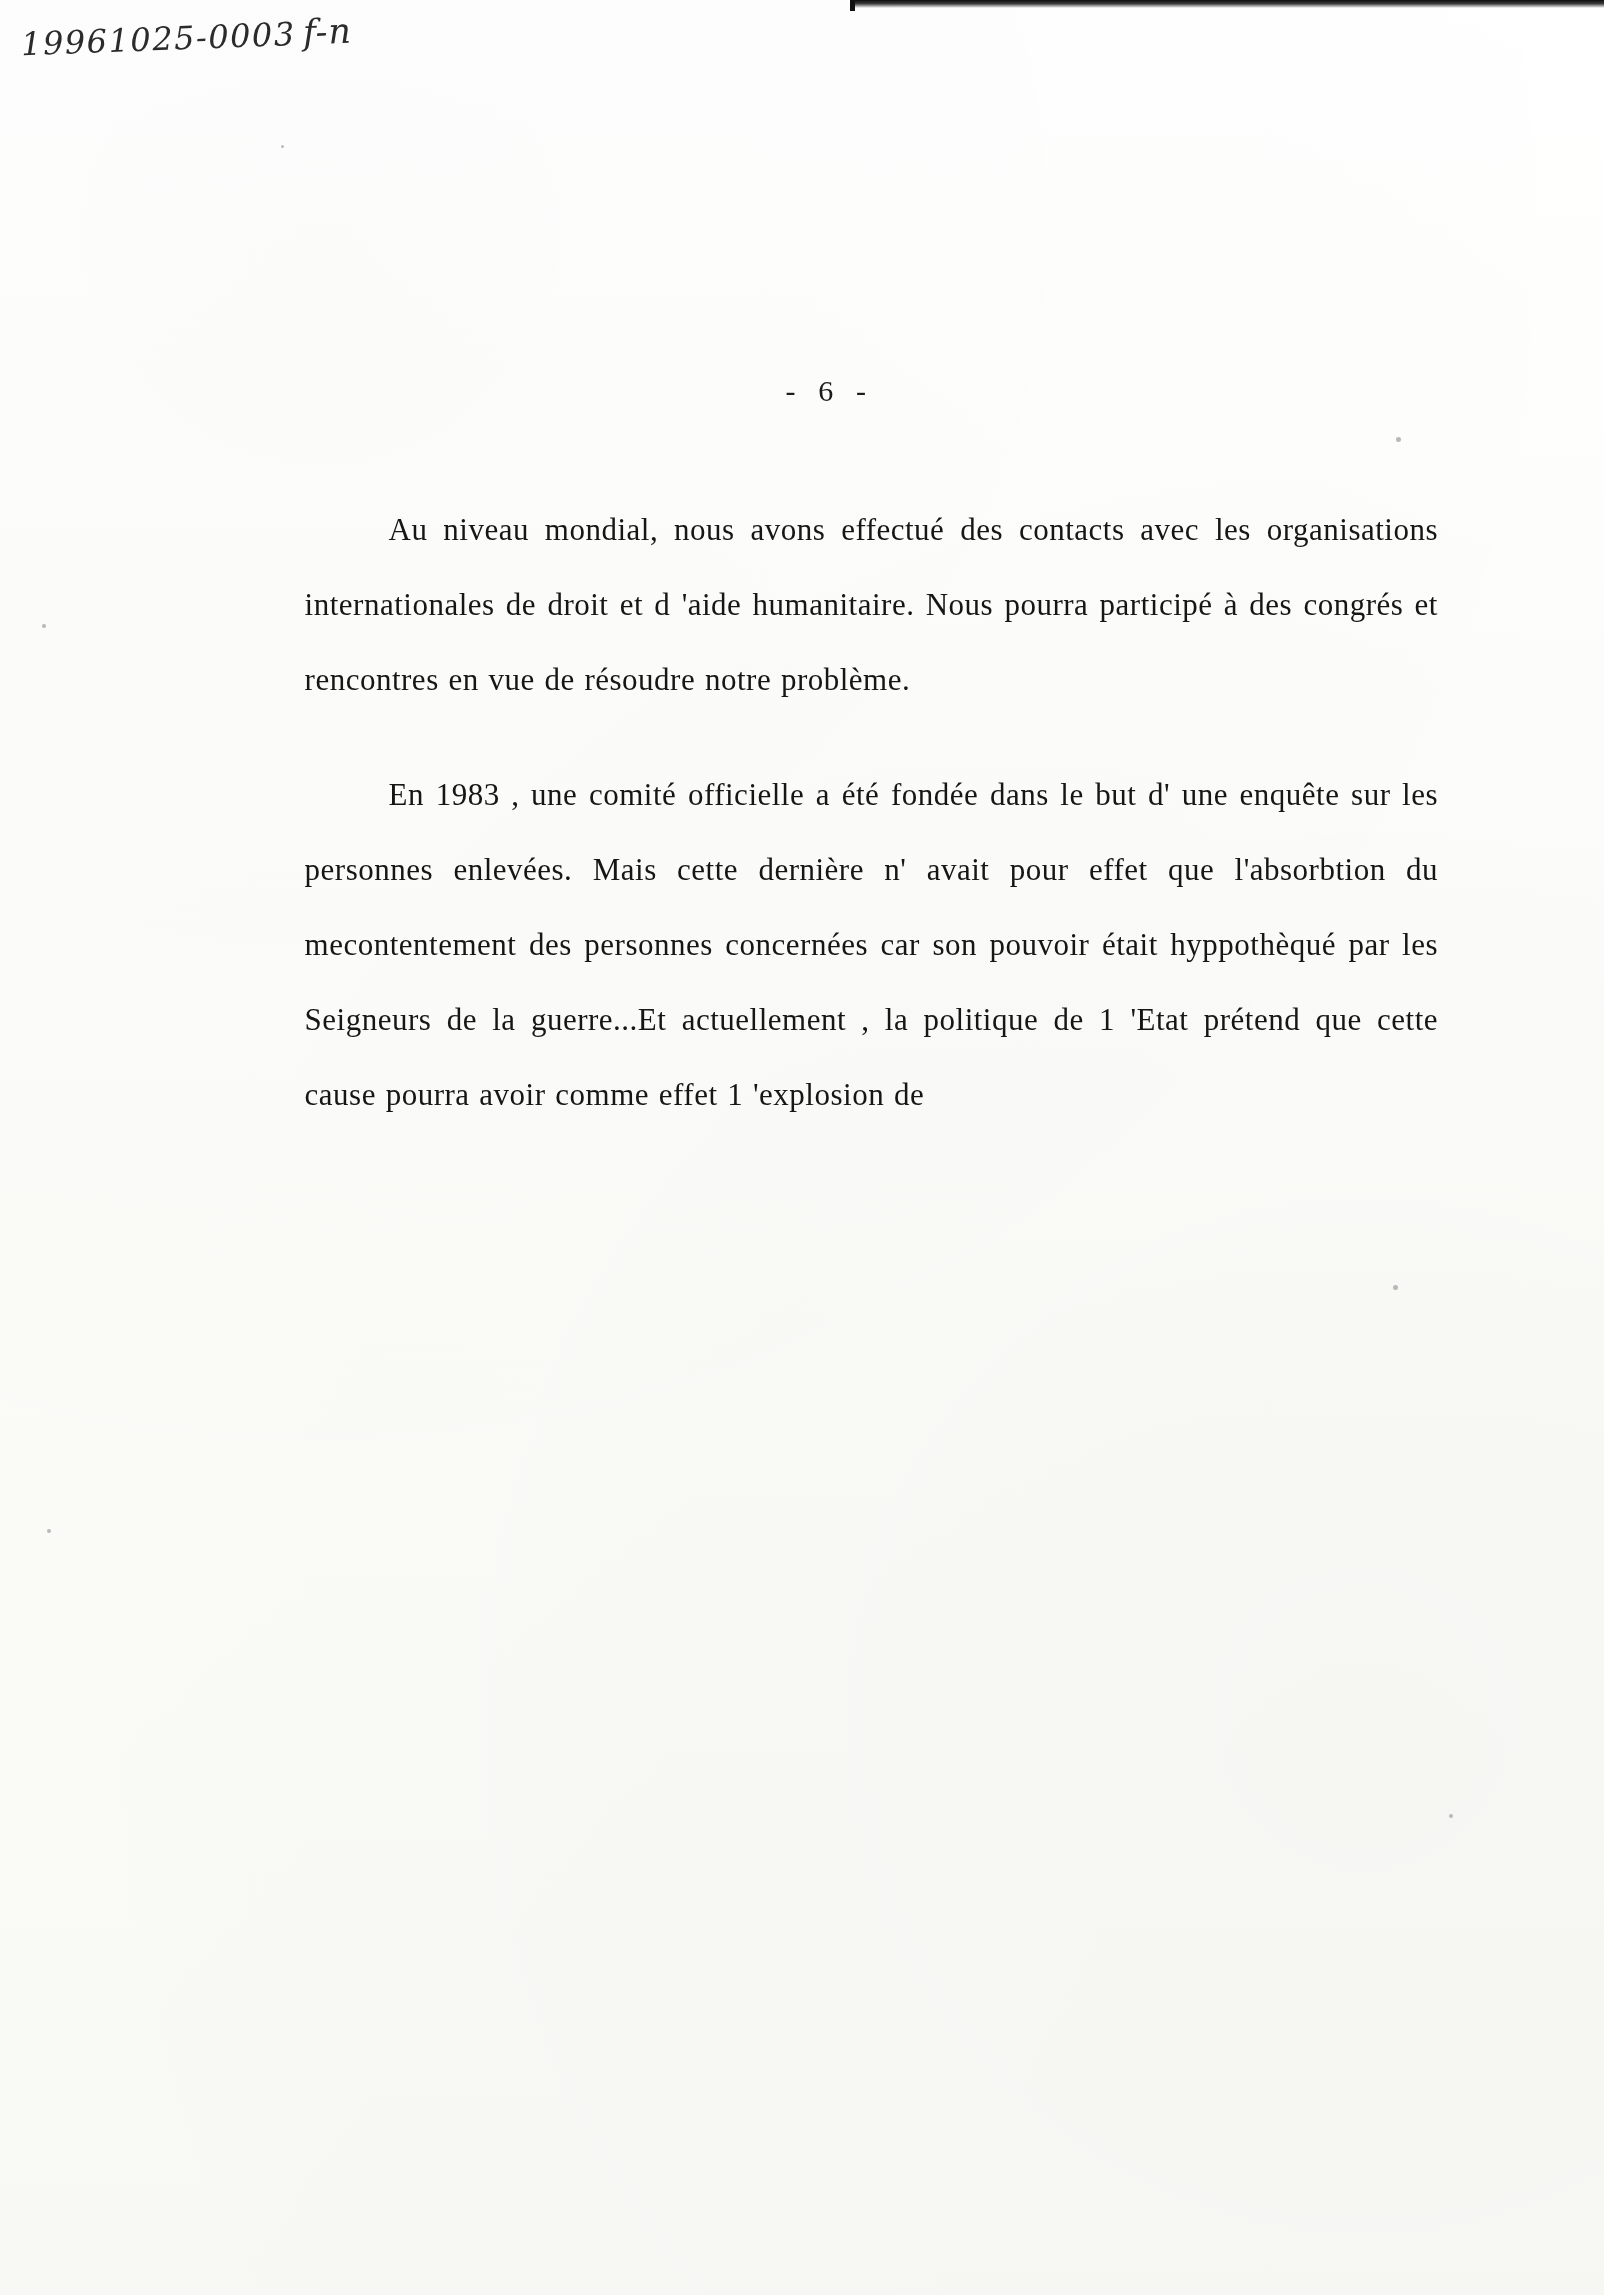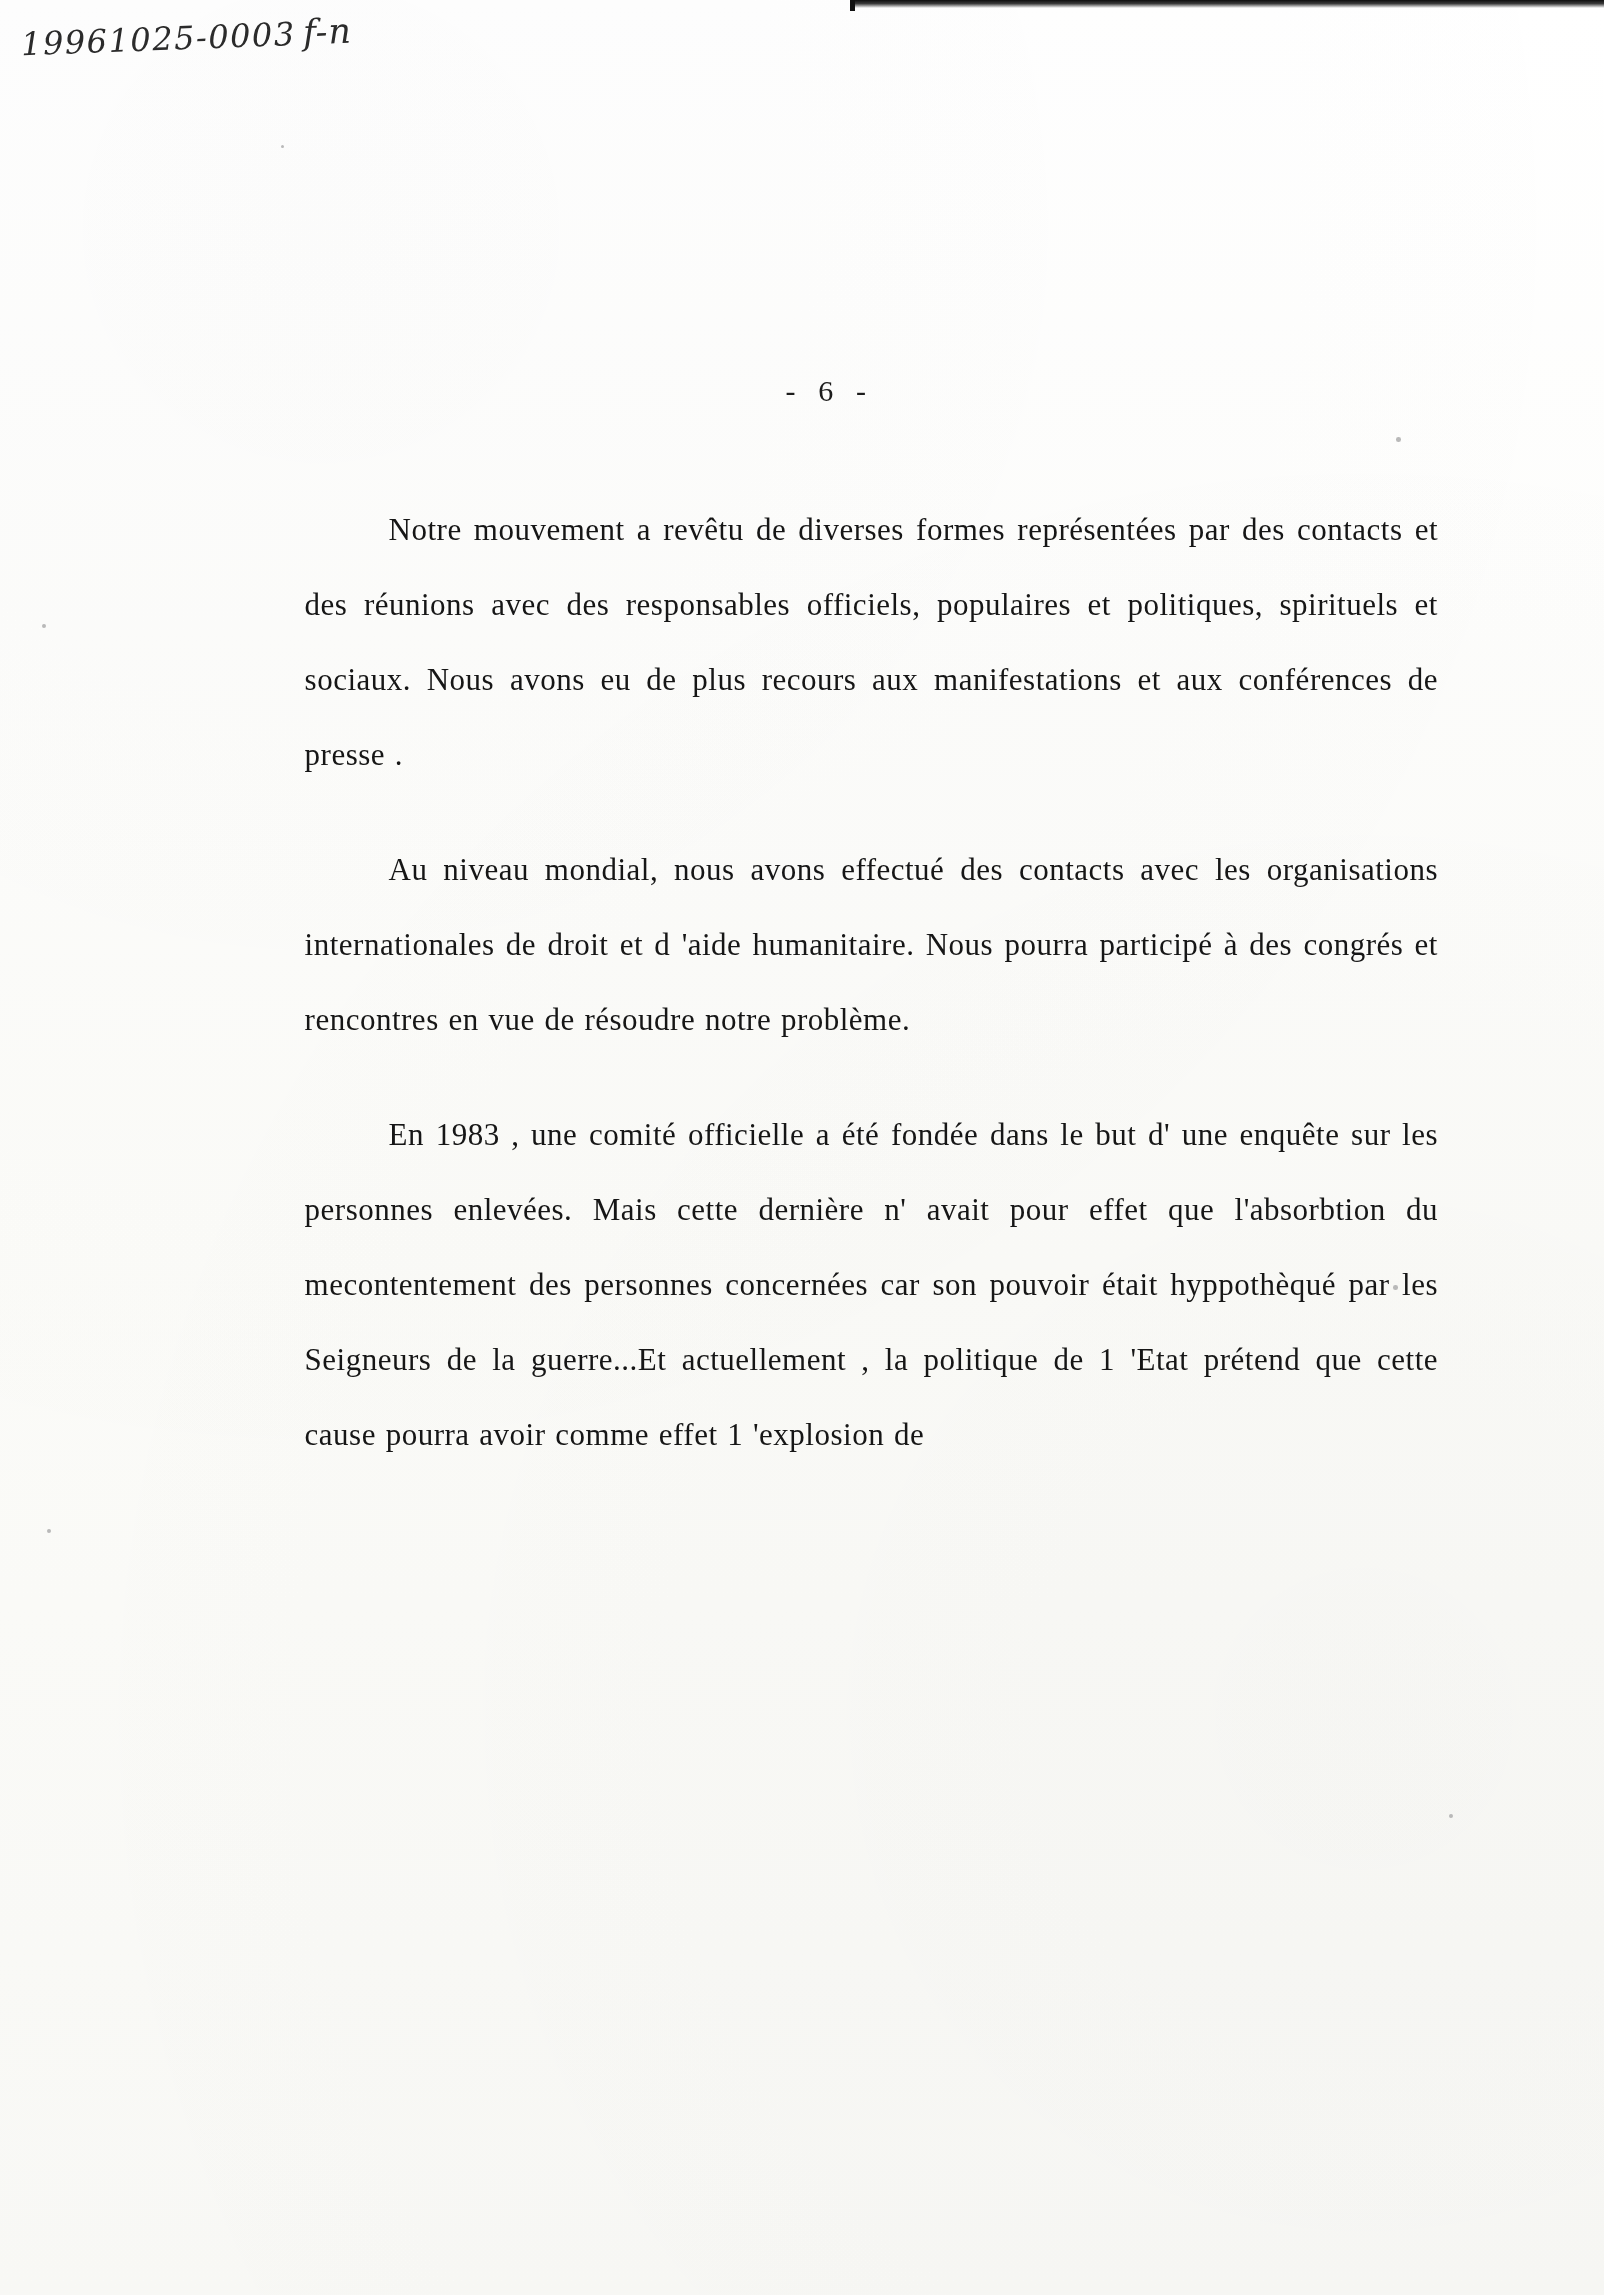--- a/index.html
+++ b/index.html
@@ -120,21 +120,20 @@
   <div class="scan-edge-left"></div>
 
   <div class="handwriting">
     <span>19961025-0003</span><span class="suffix">f-n</span>
   </div>
 
   <div class="content">
     <div class="page-number">- 6 -</div>
 
     <div class="body-text">
-      <p class="para">Notre mouvement a revêtu de diverses formes représentées par des contacts et des réunions avec des responsables officiels, populaires et politiques, spirituels et sociaux. Nous avons eu de plus recours aux manifestations et aux conférences de presse .</p>
       <p class="para">Au niveau mondial, nous avons effectué des contacts avec les organisations internationales de droit et d 'aide humanitaire. Nous pourra participé à des congrés et rencontres en vue de résoudre notre problème.</p>
       <p class="para">En 1983 , une comité officielle a été fondée dans le but d' une enquête sur les personnes enlevées. Mais cette dernière n' avait pour effet que l'absorbtion du mecontentement des personnes concernées car son pouvoir était hyppothèqué par les Seigneurs de la guerre...Et actuellement , la politique de 1 'Etat prétend que cette cause pourra avoir comme effet 1 'explosion de</p>
     </div>
   </div>
 
   <div class="speck" style="left:42px;top:624px;width:3.8px;height:3.8px;"></div>
   <div class="speck" style="left:1396px;top:437px;width:4.6px;height:4.6px;"></div>
   <div class="speck" style="left:1393px;top:1285px;width:4.6px;height:4.6px;"></div>
   <div class="speck" style="left:47px;top:1529px;width:3.8px;height:3.8px;"></div>
   <div class="speck" style="left:1449px;top:1814px;width:3.8px;height:3.8px;"></div>

